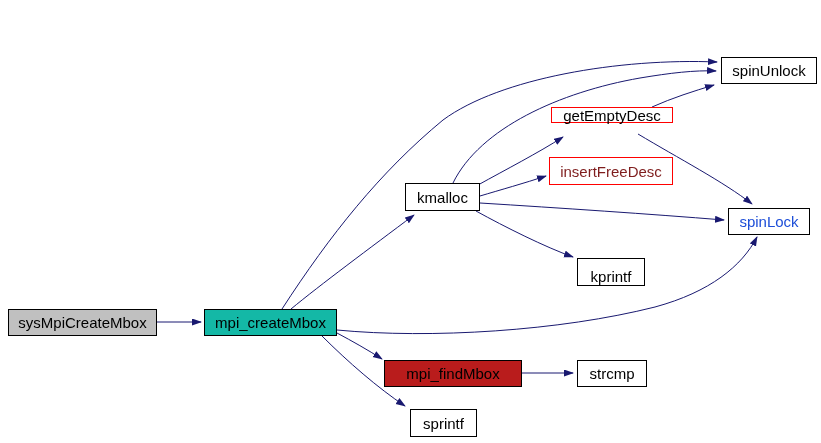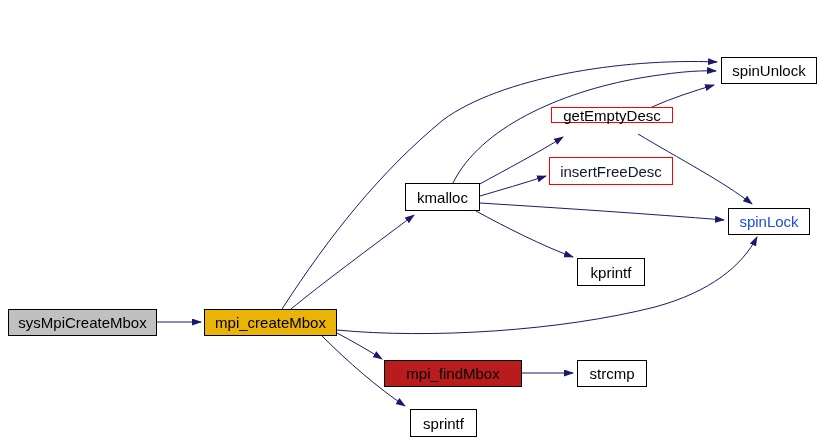--- a/index.html
+++ b/index.html
@@ -62,39 +62,39 @@
         <path class="edge" d="M476,211 C505,227 545,247 573,257" stroke="#191970" marker-end="url(#arrowhead)"></path>
         <path class="edge" d="M652,107 C672,98 694,91 714,85" stroke="#191970" marker-end="url(#arrowhead)"></path>
         <path class="edge" d="M638,134 C678,158 724,182 752,204" stroke="#191970" marker-end="url(#arrowhead)"></path>
         <path class="edge" d="M502,373 L573,373" stroke="#191970" marker-end="url(#arrowhead)"></path>
       </g>
   </svg>
   <div id="nodes-layer">
       <div class="node" style="left: 8px; top: 309px; width: 149px; height: 27px; background: rgb(192, 192, 192); border: 1px solid rgb(0, 0, 0); color: rgb(0, 0, 0);">
         <span>sysMpiCreateMbox</span>
       </div>
-      <div class="node" style="left: 204px; top: 309px; width: 133px; height: 27px; background: #eab308; border: 1px solid rgb(0, 0, 0); color: rgb(0, 0, 0);">
+      <div class="node" style="left: 204px; top: 309px; width: 133px; height: 27px; background: #14b8a6; border: 1px solid rgb(0, 0, 0); color: rgb(0, 0, 0);">
         <span>mpi_createMbox</span>
       </div>
       <div class="node" style="left: 405px; top: 183px; width: 75px; height: 28px; background: rgb(255, 255, 255); border: 1px solid rgb(0, 0, 0); color: rgb(0, 0, 0);">
         <span>kmalloc</span>
       </div>
       <div class="node" style="left: 551px; top: 107px; width: 122px; height: 16px; background: rgb(255, 255, 255); border: 1px solid rgb(255, 0, 0); color: rgb(0, 0, 0);">
         <span>getEmptyDesc</span>
       </div>
-      <div class="node" style="left: 549px; top: 157px; width: 124px; height: 28px; background: rgb(255, 255, 255); border: 1px solid rgb(255, 0, 0); color: #0f172a;">
+      <div class="node" style="left: 549px; top: 157px; width: 124px; height: 28px; background: rgb(255, 255, 255); border: 1px solid rgb(255, 0, 0); color: #7f1d1d;">
         <span>insertFreeDesc</span>
       </div>
       <div class="node" style="left: 721px; top: 57px; width: 96px; height: 27px; background: rgb(255, 255, 255); border: 1px solid rgb(0, 0, 0); color: rgb(0, 0, 0);">
         <span>spinUnlock</span>
       </div>
       <div class="node" style="left: 728px; top: 208px; width: 82px; height: 27px; background: rgb(255, 255, 255); border: 1px solid rgb(0, 0, 0); color: #1d4ed8;">
         <span>spinLock</span>
       </div>
-      <div class="node" style="left: 577px; top: 258px; width: 68px; height: 28px; background: rgb(255, 255, 255); border: 1px solid rgb(0, 0, 0); color: rgb(0, 0, 0);">
+      <div class="node" style="left: 577px; top: 258px; width: 68px; height: 28px; background: rgb(255, 255, 255); border: 1px solid rgb(0, 0, 0); color: rgb(0, 0, 0); align-items: flex-end;">
         <span>kprintf</span>
       </div>
       <div class="node" style="left: 384px; top: 360px; width: 138px; height: 27px; background: #b91c1c; border: 1px solid rgb(0, 0, 0); color: rgb(0, 0, 0);">
         <span>mpi_findMbox</span>
       </div>
       <div class="node" style="left: 577px; top: 360px; width: 70px; height: 27px; background: rgb(255, 255, 255); border: 1px solid rgb(0, 0, 0); color: rgb(0, 0, 0); justify-content: center;">
         <span>strcmp</span>
       </div>
       <div class="node" style="left: 410px; top: 409px; width: 67px; height: 28px; background: rgb(255, 255, 255); border: 1px solid rgb(0, 0, 0); color: rgb(0, 0, 0);">
         <span>sprintf</span>

